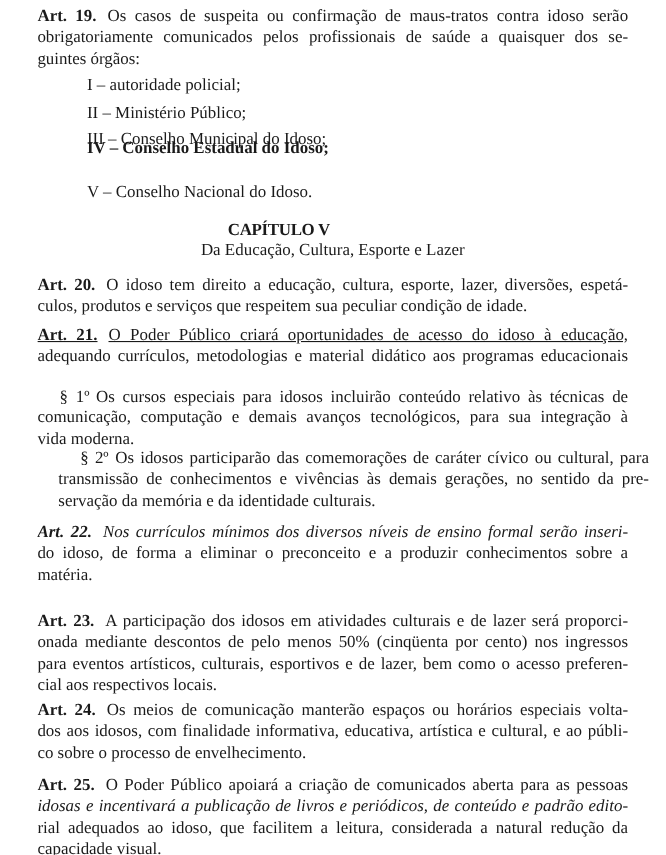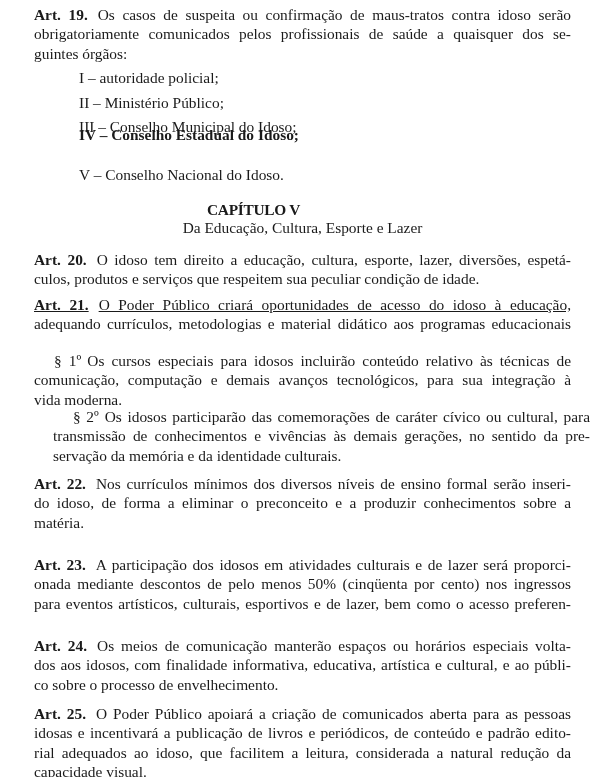--- a/index.html
+++ b/index.html
@@ -104,37 +104,38 @@
     <span class="line last" style="white-space: normal; overflow: hidden;">vida moderna.</span>
   </div>
 
   <div class="block" style="top:407px;margin-left:19px;">
     <span class="line para-indent" style="white-space: normal; overflow: hidden;"><span style="margin-right:6px;">§ 2º</span><span>Os idosos participarão das comemorações de caráter cívico ou cultural, para</span></span>
     <span class="line" style="white-space: normal; overflow: hidden;">transmissão de conhecimentos e vivências às demais gerações, no sentido da pre-</span>
     <span class="line last" style="white-space: normal; overflow: hidden;">servação da memória e da identidade culturais.</span>
   </div>
 
   <div class="block" style="top:474px;">
-    <span class="line" style="white-space: normal; overflow: hidden;"><span class="art-label">Art. 22.</span><span>Nos currículos mínimos dos diversos níveis de ensino formal serão inseri-</span></span>
+    <span class="line" style="white-space: normal; overflow: hidden; font-style: italic;"><span class="art-label">Art. 22.</span><span>Nos currículos mínimos dos diversos níveis de ensino formal serão inseri-</span></span>
     <span class="line" style="white-space: normal; overflow: hidden;">do idoso, de forma a eliminar o preconceito e a produzir conhecimentos sobre a</span>
     <span class="line last" style="white-space: normal; overflow: hidden;">matéria.</span>
   </div>
 
   <div class="block" style="top:555px;">
     <span class="line" style="white-space: normal; overflow: hidden;"><span class="art-label">Art. 23.</span><span>A participação dos idosos em atividades culturais e de lazer será proporci-</span></span>
     <span class="line" style="white-space: normal; overflow: hidden;">onada mediante descontos de pelo menos 50% (cinqüenta por cento) nos ingressos</span>
     <span class="line" style="white-space: normal; overflow: hidden;">para eventos artísticos, culturais, esportivos e de lazer, bem como o acesso preferen-</span>
+    <span class="line last" style="white-space: normal; overflow: hidden;">cial aos respectivos locais.</span>
   </div>
 
   <div class="block" style="top:636px;">
     <span class="line" style="white-space: normal; overflow: hidden;"><span class="art-label">Art. 24.</span><span>Os meios de comunicação manterão espaços ou horários especiais volta-</span></span>
     <span class="line" style="white-space: normal; overflow: hidden;">dos aos idosos, com finalidade informativa, educativa, artística e cultural, e ao públi-</span>
     <span class="line last" style="white-space: normal; overflow: hidden;">co sobre o processo de envelhecimento.</span>
   </div>
 
   <div class="block" style="top:704px;">
     <span class="line" style="white-space: normal; overflow: hidden;"><span class="art-label">Art. 25.</span><span>O Poder Público apoiará a criação de comunicados aberta para as pessoas</span></span>
-    <span class="line" style="white-space: normal; overflow: hidden;">idosas e incentivará a publicação de livros e periódicos, de conteúdo e padrão edito-</span>
+    <span class="line" style="white-space: normal; overflow: hidden; font-style: italic;">idosas e incentivará a publicação de livros e periódicos, de conteúdo e padrão edito-</span>
     <span class="line" style="white-space: normal; overflow: hidden;">rial adequados ao idoso, que facilitem a leitura, considerada a natural redução da</span>
     <span class="line last" style="white-space: normal; overflow: hidden;">capacidade visual.</span>
   </div>
 
 </div>
 
 </body></html>

